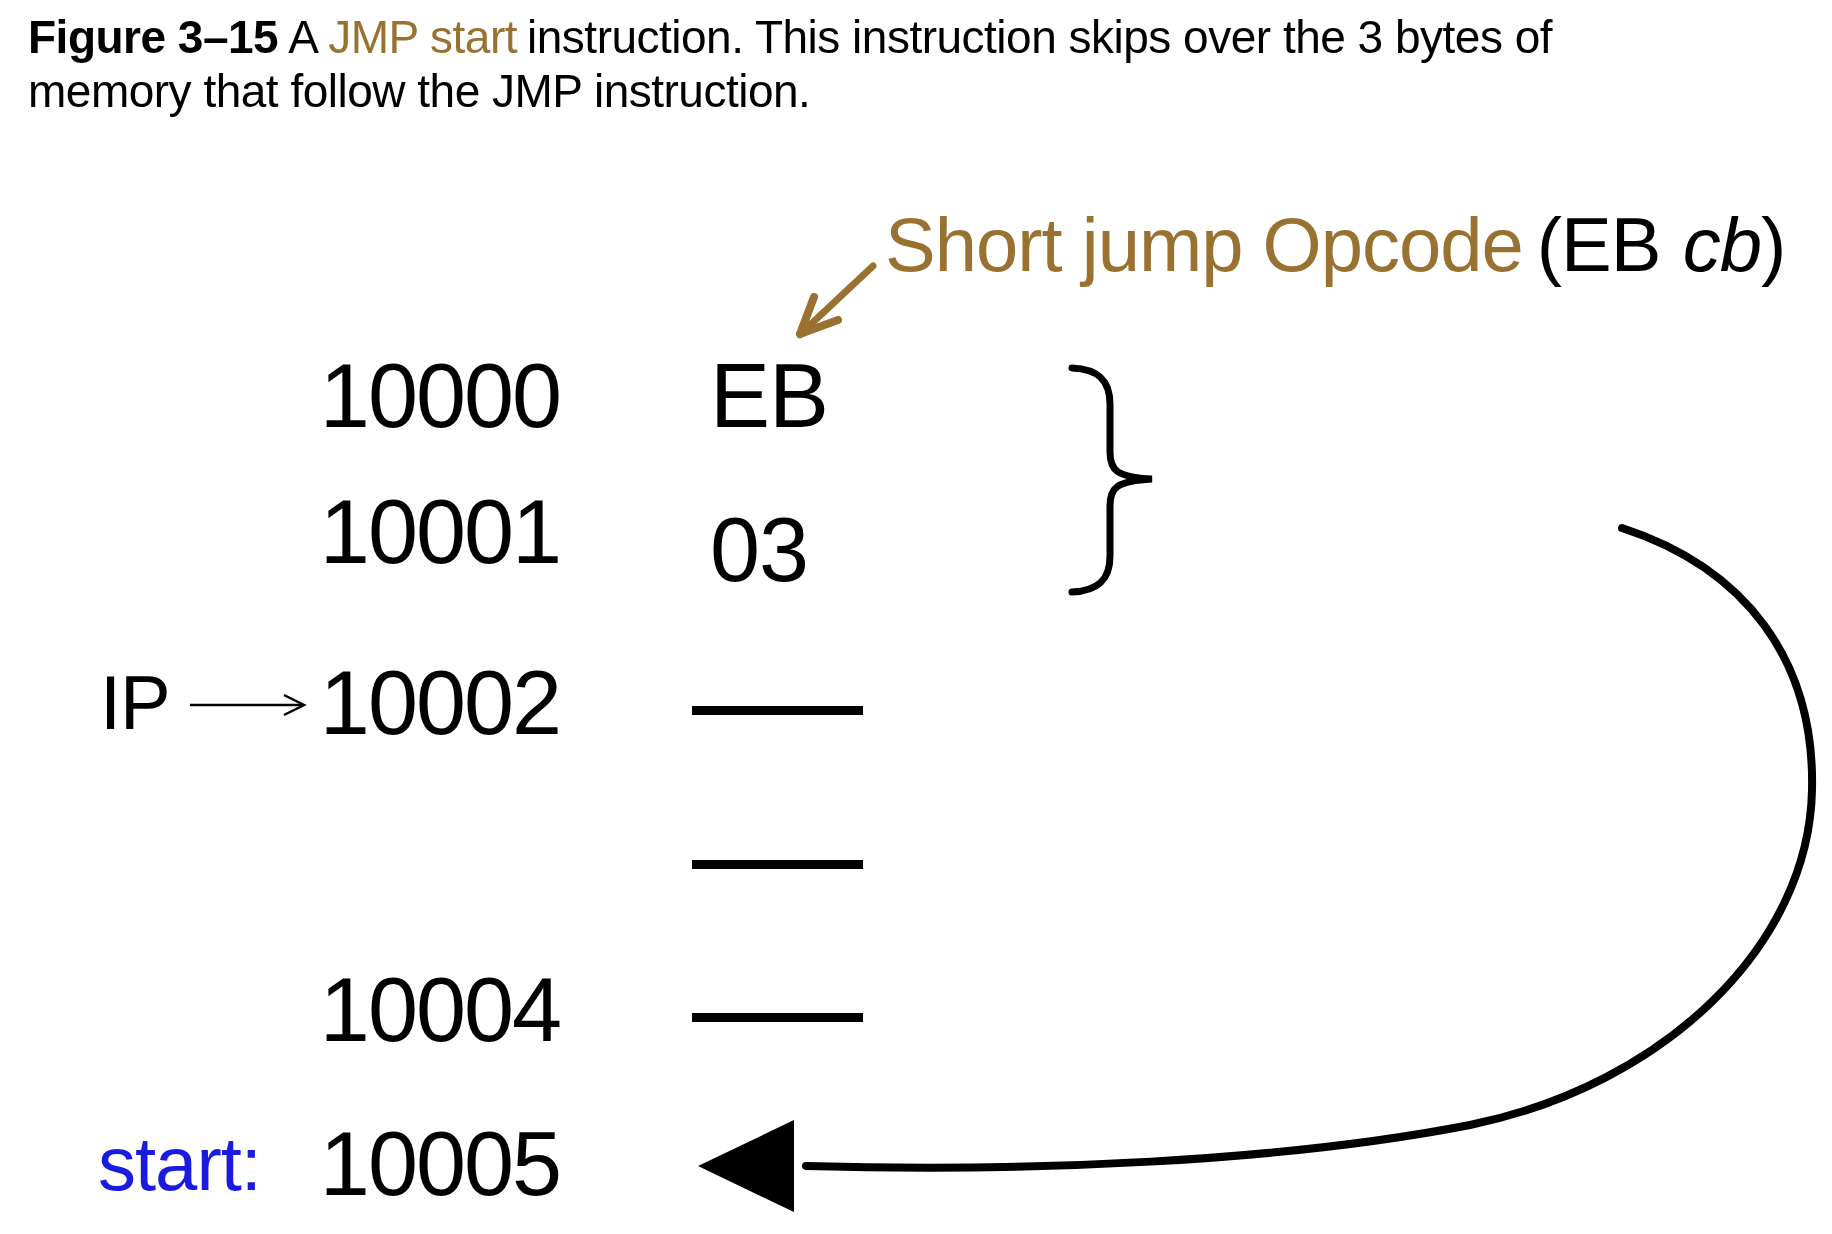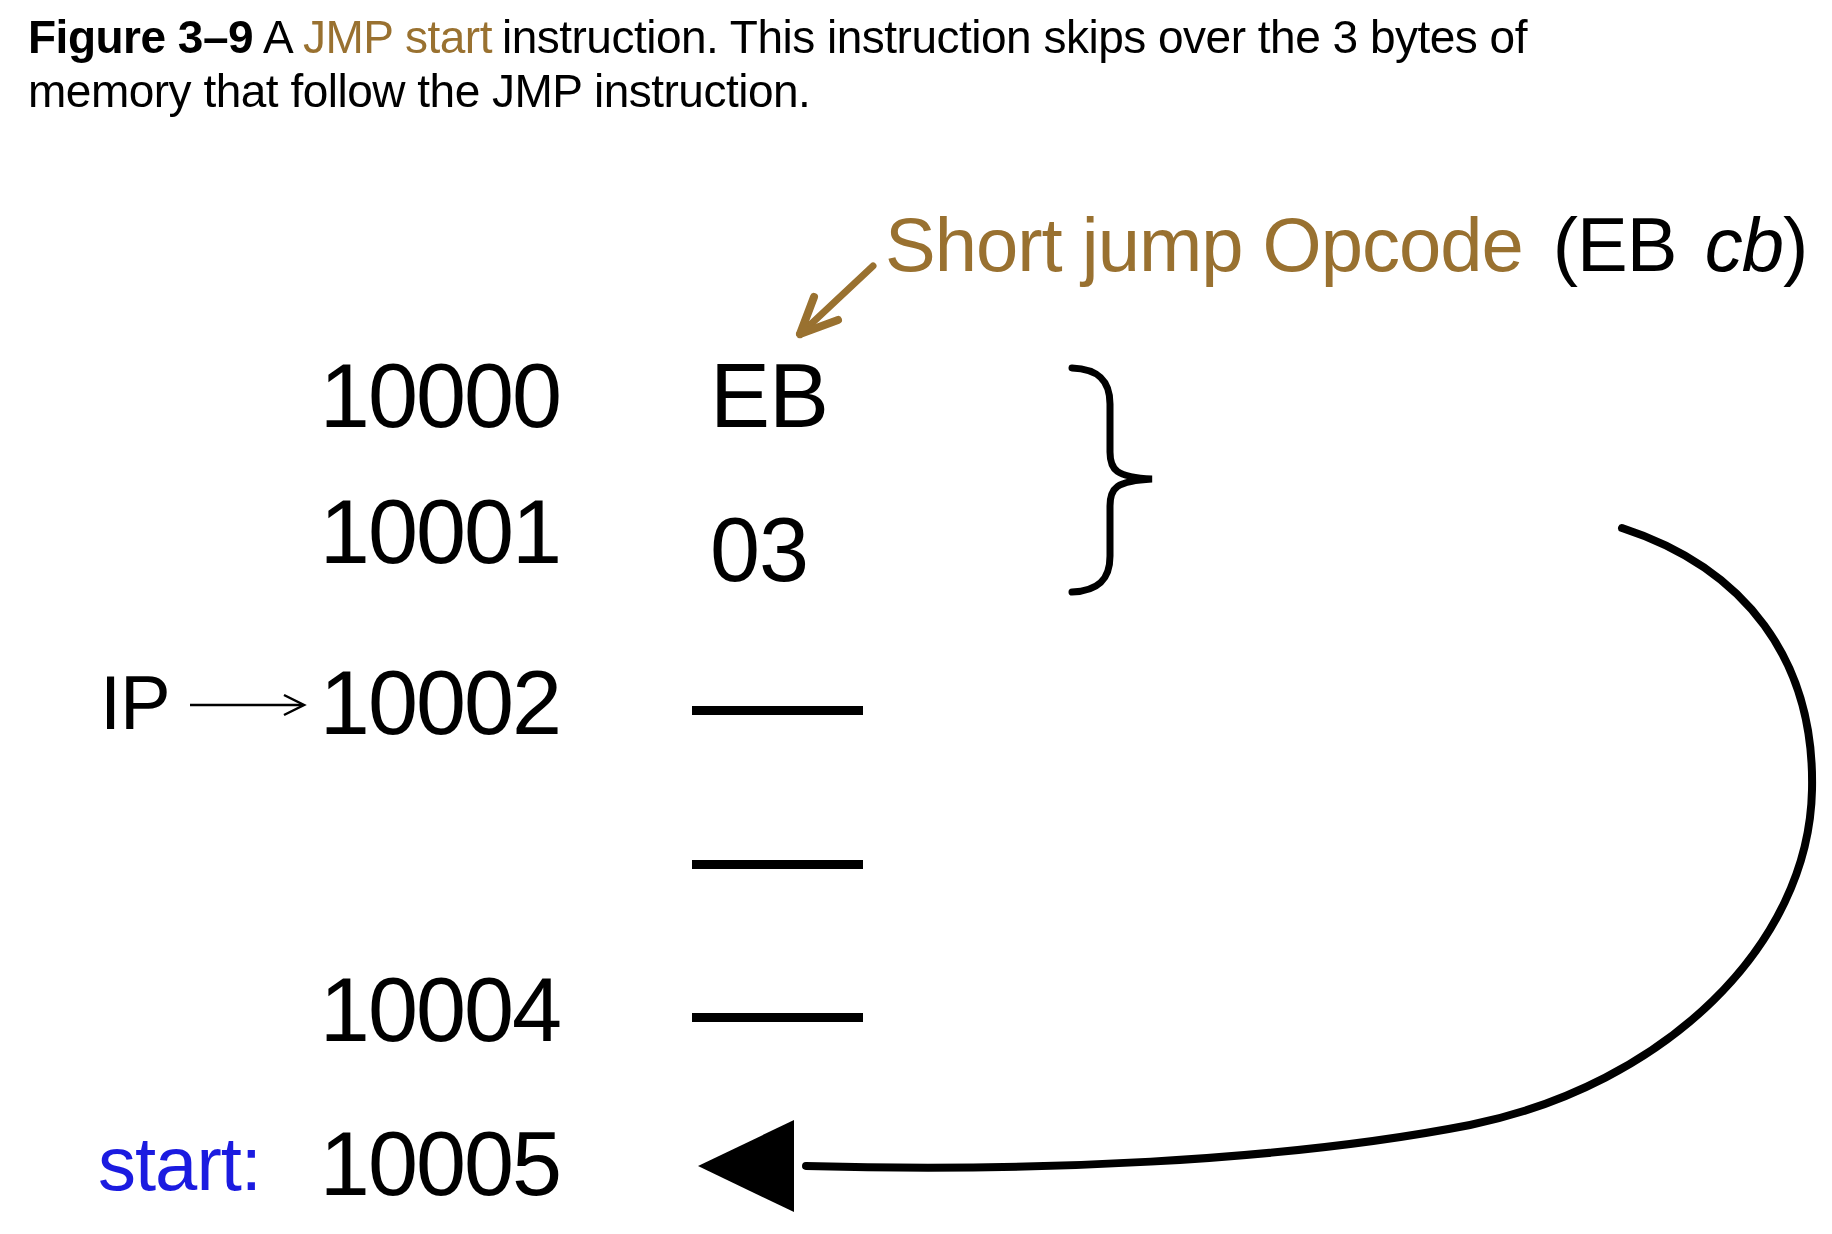--- a/index.html
+++ b/index.html
@@ -37,21 +37,21 @@
   .annotation {
     position: absolute;
     left: 885px;
     top: 205px;
     font-size: 76px;
     line-height: 80px;
     white-space: nowrap;
     letter-spacing: -1px;
   }
   .annotation .brown-text { color: var(--brown); }
-  .annotation .code { color: var(--ink); margin-left: 30px; }
+  .annotation .code { color: var(--ink); margin-left: 14px; }
   .annotation .cb-italic { font-style: italic; }
   
   .addr {
     position: absolute;
     left: 290px;
     width: 300px;
     text-align: center;
     font-size: 90px;
     line-height: 90px;
     letter-spacing: -2px;
@@ -99,29 +99,29 @@
   .stroke-ink { stroke: var(--ink); fill: none; }
   .stroke-brown { stroke: var(--brown); fill: none; }
   .fill-ink { fill: var(--ink); stroke: none; }
 </style>
 </head>
 <body>
 
 <div class="canvas">
 
   <div class="caption">
-    <span class="fig-label">Figure 3–9</span><span class="gap-left">A</span>
+    <span class="fig-label">Figure 3–15</span><span class="gap-left">A</span>
     <span class="brown-text">JMP start</span><span class="gap-left">instruction. This instruction skips over the 3 bytes of</span>
     <br>
     <span>memory that follow the JMP instruction.</span>
   </div>
 
   <div class="annotation">
     <span class="brown-text">Short jump Opcode</span><span class="code">(EB</span>
-    <span class="code cb-italic" style="margin-left:8px">cb</span><span class="code" style="margin-left:0">)</span>
+    <span class="code cb-italic" style="margin-left:2px">cb</span><span class="code" style="margin-left:0">)</span>
   </div>
 
   <div class="addr" style="top:351px">10000</div>
   <div class="addr" style="top:487px">10001</div>
   <div class="addr" style="top:658px">10002</div>
   <div class="addr" style="top:965px">10004</div>
   <div class="addr" style="top:1119px">10005</div>
 
   <div class="val" style="top:351px">EB</div>
   <div class="val" style="top:505px">03</div>

